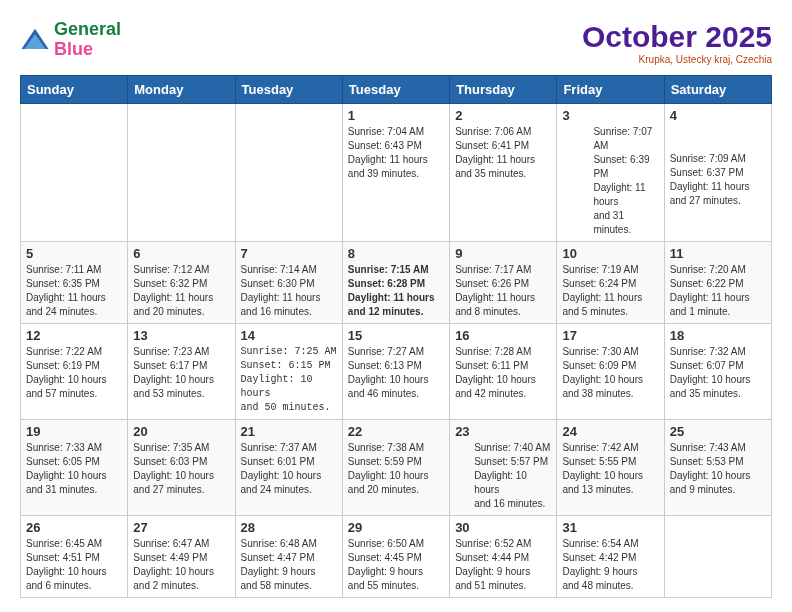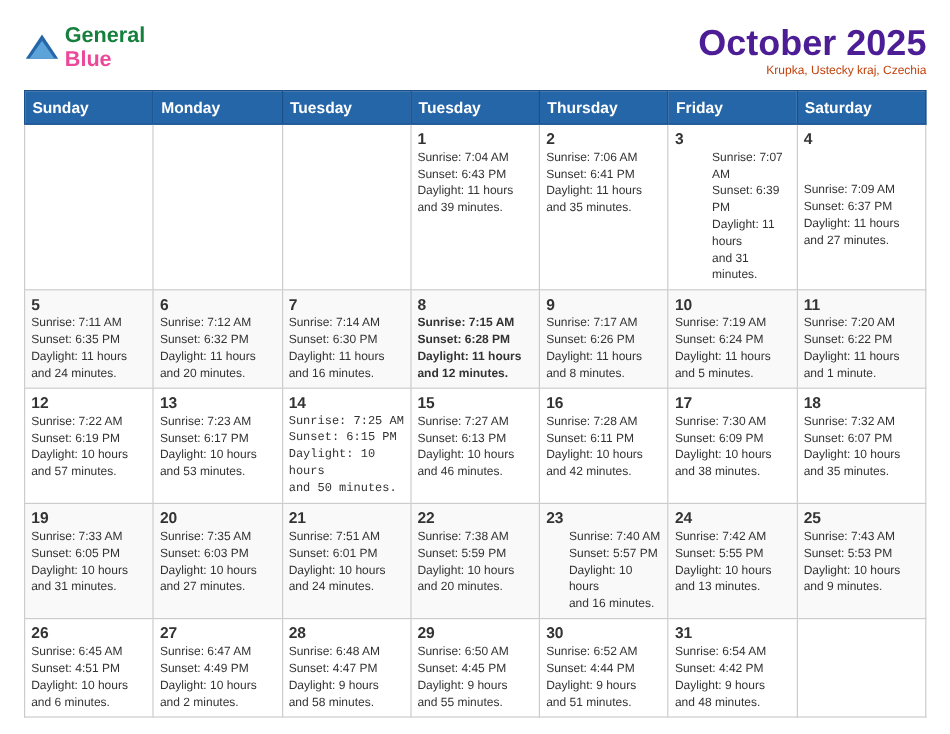--- a/index.html
+++ b/index.html
@@ -263,21 +263,21 @@
         </td>
         <td>
           <span class="day-num">20</span>
           <div class="cell-content" style="white-space: pre-line;">Sunrise: 7:35 AM
 Sunset: 6:03 PM
 Daylight: 10 hours
 and 27 minutes.</div>
         </td>
         <td>
           <span class="day-num">21</span>
-          <div class="cell-content" style="white-space: pre-line;">Sunrise: 7:51 AM
+          <div class="cell-content" style="white-space: pre-line;">Sunrise: 7:37 AM
 Sunset: 6:01 PM
 Daylight: 10 hours
 and 24 minutes.</div>
         </td>
         <td>
           <span class="day-num">22</span>
           <div class="cell-content" style="white-space: pre-line;">Sunrise: 7:38 AM
 Sunset: 5:59 PM
 Daylight: 10 hours
 and 20 minutes.</div>

